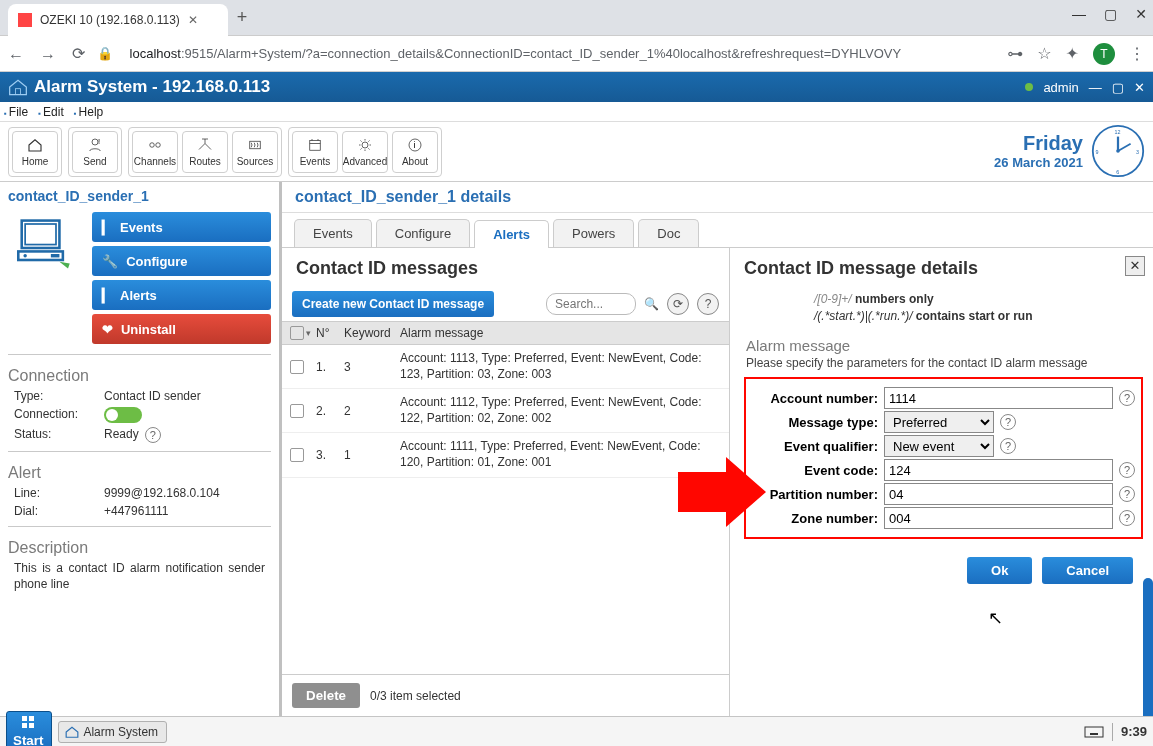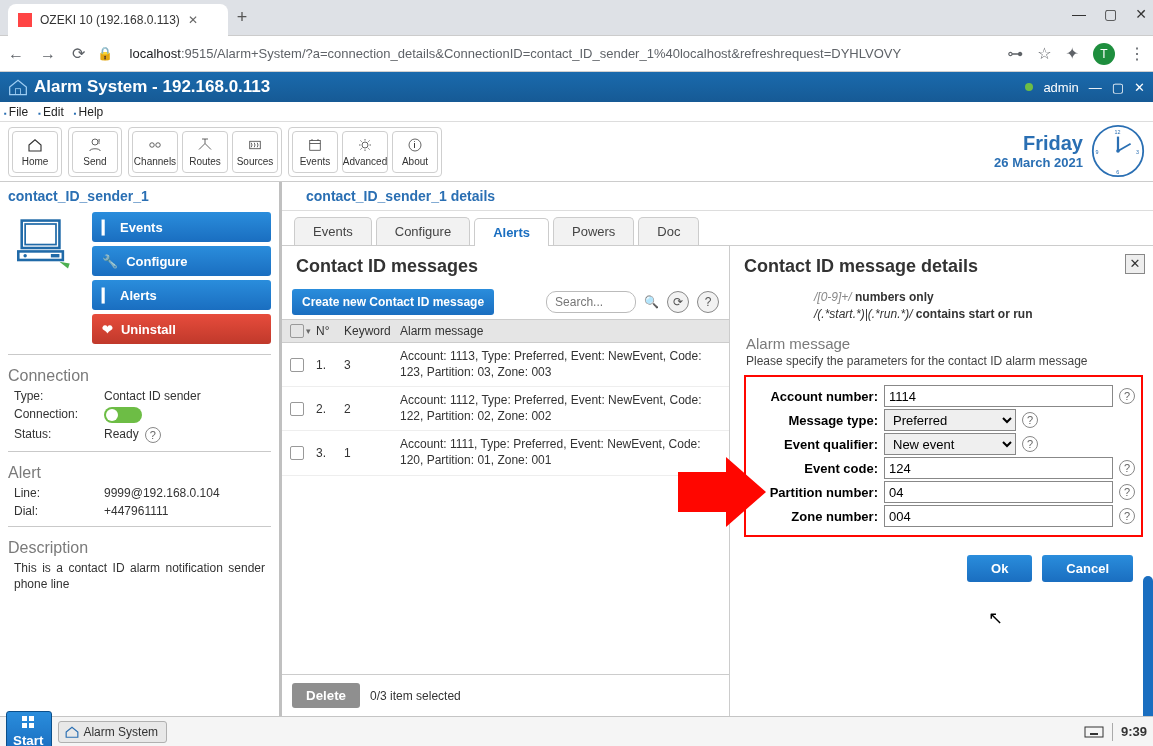--- a/index.html
+++ b/index.html
@@ -58,21 +58,21 @@
 .btn-red  { background: linear-gradient(#e74c3c,#c0392b); }
 
 .section-h { padding: 6px 8px 2px; font-size: 16px; color: #7a7a7a; }
 .kv-row { display: flex; padding: 2px 14px; font-size: 12px; color: #333; }
 .kv-row .k { width: 90px; color: #333; }
 .toggle { width: 38px; height: 16px; border-radius: 8px; background: #6dbd45; position: relative; display: inline-block; }
 .toggle::after { content:""; position:absolute; left:2px; top:2px; width:12px; height:12px; border-radius:50%; background:#fff; }
 .help-circ { display:inline-block; width:16px; height:16px; border:1px solid #888; border-radius:50%; text-align:center; font-size:11px; color:#666; line-height:14px; margin-left:6px; }
 
 
-.content-header { padding: 6px 24px; font-size: 14px; font-weight: bold; color: #2a6fb3; border-bottom: 1px solid #ddd; }
+.content-header { padding: 6px 13px; font-size: 16px; font-weight: bold; color: #2a6fb3; border-bottom: 1px solid #ddd; }
 .tabs-row { display: flex; padding: 6px 12px 0; border-bottom: 1px solid #ccc; gap: 4px; }
 .tab-item { padding: 6px 18px; border: 1px solid #ccc; border-bottom: none; border-radius: 5px 5px 0 0; background: #f2f2f2; font-size: 13px; color: #444; cursor:pointer; }
 .tab-item.active { background: #fff; color: #1a6ec0; font-weight: bold; position: relative; top: 1px; }
 
 .content-body { flex:1; display:flex; overflow:hidden; }
 .left-pane { width: 448px; border-right: 1px solid #ccc; display:flex; flex-direction:column; }
 .right-pane { flex:1; display:flex; flex-direction:column; position:relative; }
 
 .pane-title { font-size: 18px; font-weight: bold; color: #333; padding: 10px 14px 8px; }
 .left-toolbar { display:flex; align-items:center; padding: 4px 10px; gap:8px; }
@@ -96,21 +96,21 @@
 .detail-scroll { flex:1; overflow-y:auto; padding:0 10px 10px 14px; }
 .regex-note { font-size:12px; color:#333; padding:4px 6px 8px 70px; line-height:1.4; }
 .regex-note i {}
 .fieldset-title { font-size:15px; color:#7a7a7a; padding:4px 0 2px 2px; }
 .fieldset-note { font-size:12px; color:#444; padding:0 0 6px 2px; line-height:1.3; }
 .red-box { border:2px solid #ff0600; padding:6px; }
 .form-row { display:flex; align-items:center; margin:2px 0; }
 .form-row label { width:132px; text-align:right; padding-right:6px; font-size:13px; font-weight:bold; color:#000; }
 .form-row input, .form-row select { border:1px solid #888; padding:2px 4px; font-size:13px; height:22px; }
 .form-row .wide { flex:1; }
-.form-row .narrow { width:132px; }
+.form-row .narrow { width:110px; }
 .right-help { margin-left:6px; }
 .dlg-buttons { display:flex; justify-content:flex-end; gap:10px; padding:18px 10px 0 0; }
 .dlg-btn { border:none; border-radius:3px; padding:6px 24px; font-weight:bold; font-size:13px; color:#fff; cursor:pointer; }
 .ok-btn { background:linear-gradient(#2a8ddc,#1a6ec0); position:relative; }
 .cancel-btn { background:linear-gradient(#2a8ddc,#1a6ec0); }
 
 
 .red-arrow { position:absolute; left: 678px; top: 457px; pointer-events:none; }
 
 

